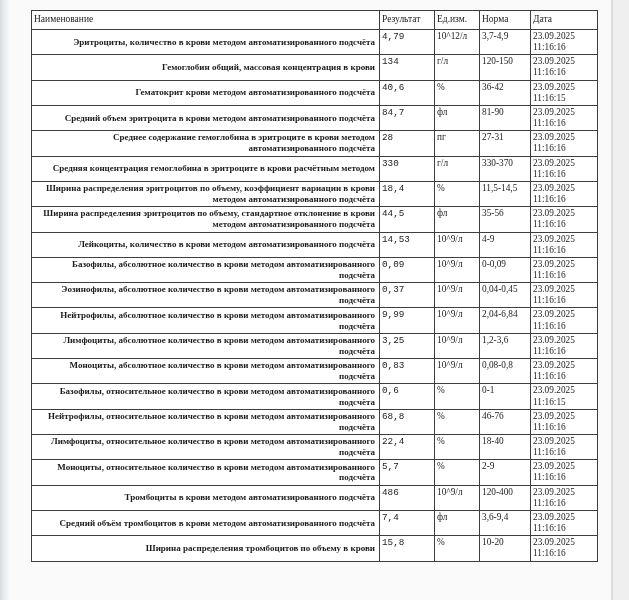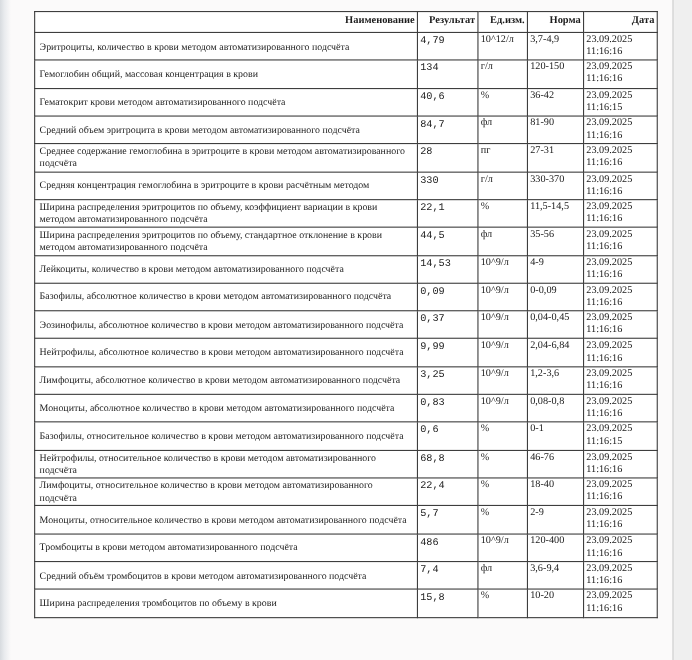--- a/index.html
+++ b/index.html
@@ -22,26 +22,26 @@
   table.results{
     position:absolute;left:31px;top:10px;width:566px;
     border-collapse:collapse;table-layout:fixed;
     background:#ffffff;
   }
   .results th,.results td{
     border:1px solid #3e3e3e;
     overflow:hidden;
   }
   .results th{
-    font-weight:bold;font-size:9.5px;line-height:1.2;
-    text-align:right;padding:3px 2px;height:12px;
+    font-weight:normal;font-size:9.5px;line-height:1.2;
+    text-align:left;padding:3px 2px;height:12px;
   }
   td.c-name{
-    font-weight:normal;font-size:9px;line-height:1.22;
-    text-align:left;vertical-align:middle;
+    font-weight:bold;font-size:9px;line-height:1.22;
+    text-align:right;vertical-align:middle;
     padding:1px 4px;height:21px;
   }
   td.c-val{
     font-size:9.3px;line-height:1.2;
     text-align:left;vertical-align:top;
     padding:1px 1px 1px 2px;
   }
   td.c-date{white-space:pre-line;}
   td.c-result{white-space:pre-line;font-family:Liberation Mono, monospace;}
 </style>
@@ -119,21 +119,21 @@
     <td class="c-name">Средняя концентрация гемоглобина в эритроците в крови расчётным методом</td>
     <td class="c-val c-result">330</td>
     <td class="c-val">г/л</td>
     <td class="c-val">330-370</td>
     <td class="c-val c-date">23.09.2025
 11:16:16</td>
   </tr>
 
   <tr>
     <td class="c-name">Ширина распределения эритроцитов по объему, коэффициент вариации в крови методом автоматизированного подсчёта</td>
-    <td class="c-val c-result">22,1</td>
+    <td class="c-val c-result">18,4</td>
     <td class="c-val">%</td>
     <td class="c-val">11,5-14,5</td>
     <td class="c-val c-date">23.09.2025
 11:16:16</td>
   </tr>
 
   <tr>
     <td class="c-name">Ширина распределения эритроцитов по объему, стандартное отклонение в крови методом автоматизированного подсчёта</td>
     <td class="c-val c-result">44,5</td>
     <td class="c-val">фл</td>

